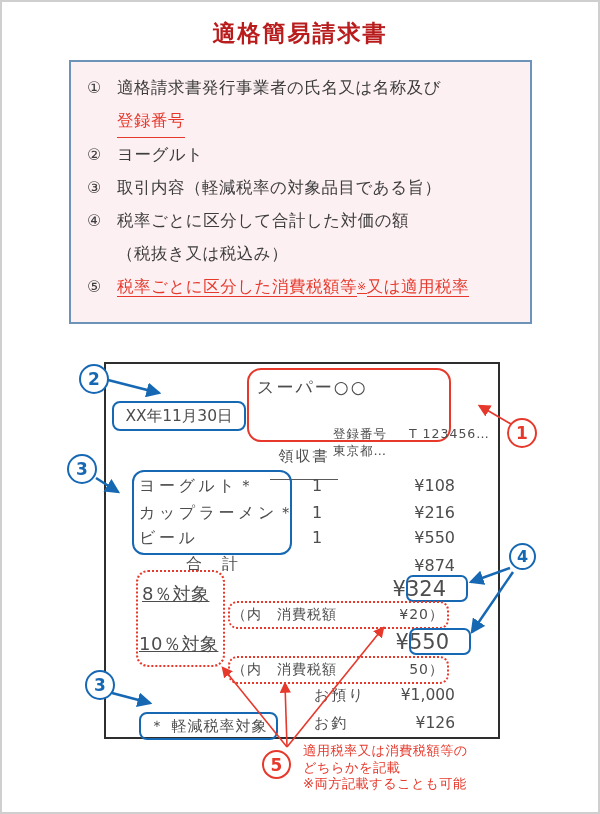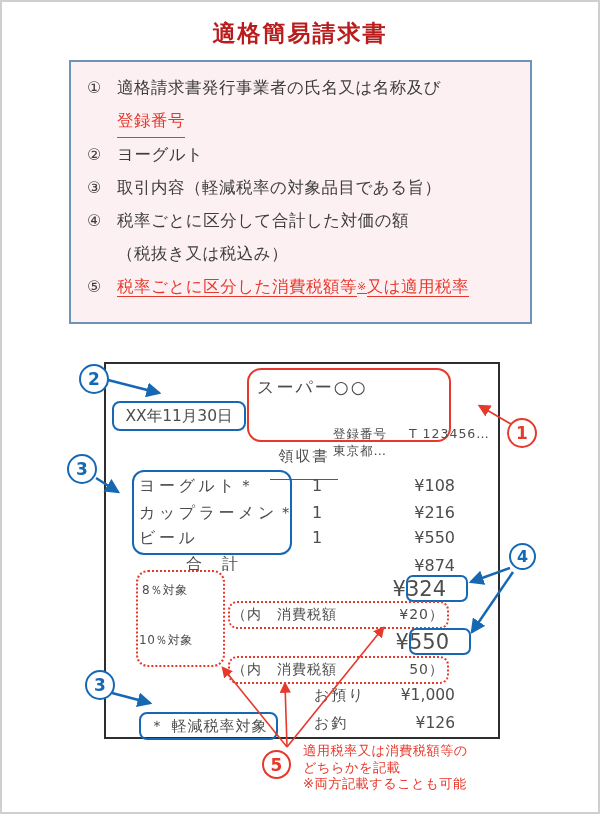--- a/index.html
+++ b/index.html
@@ -52,21 +52,21 @@
     position:absolute; left:26px; top:106px; width:160px; height:85px;
     border:2.5px solid #1668b3; border-radius:12px;
   }
   .item-name { left:33px; font-size:16px; letter-spacing:3.5px;font-family:Liberation Serif, serif; }
   .item-qty  { left:200px; width:22px; text-align:center; font-size:16px; }
   .price     { right:43px; width:90px; text-align:right; font-size:16px; }
   .rates-box {
     position:absolute; left:30px; top:206px; width:89px; height:97px;
     border:2.5px dotted #e6392c; border-radius:12px;
   }
-  .rate-label { font-size:12px; letter-spacing:0.5px; }
+  .rate-label { font-size:18px; letter-spacing:0.5px;text-decoration:underline; }
   .amt-box {
     position:absolute; width:62px; height:27px;
     border:2.5px solid #1668b3; border-radius:7px;
     display:flex; align-items:center; justify-content:flex-end;
     padding-right:20px; font-size:21px;
   }
   .tax-row {
     position:absolute; left:122px; width:221px; height:28px;
     border:2.5px dotted #e6392c; border-radius:9px;
     display:flex; align-items:center; justify-content:space-between;

